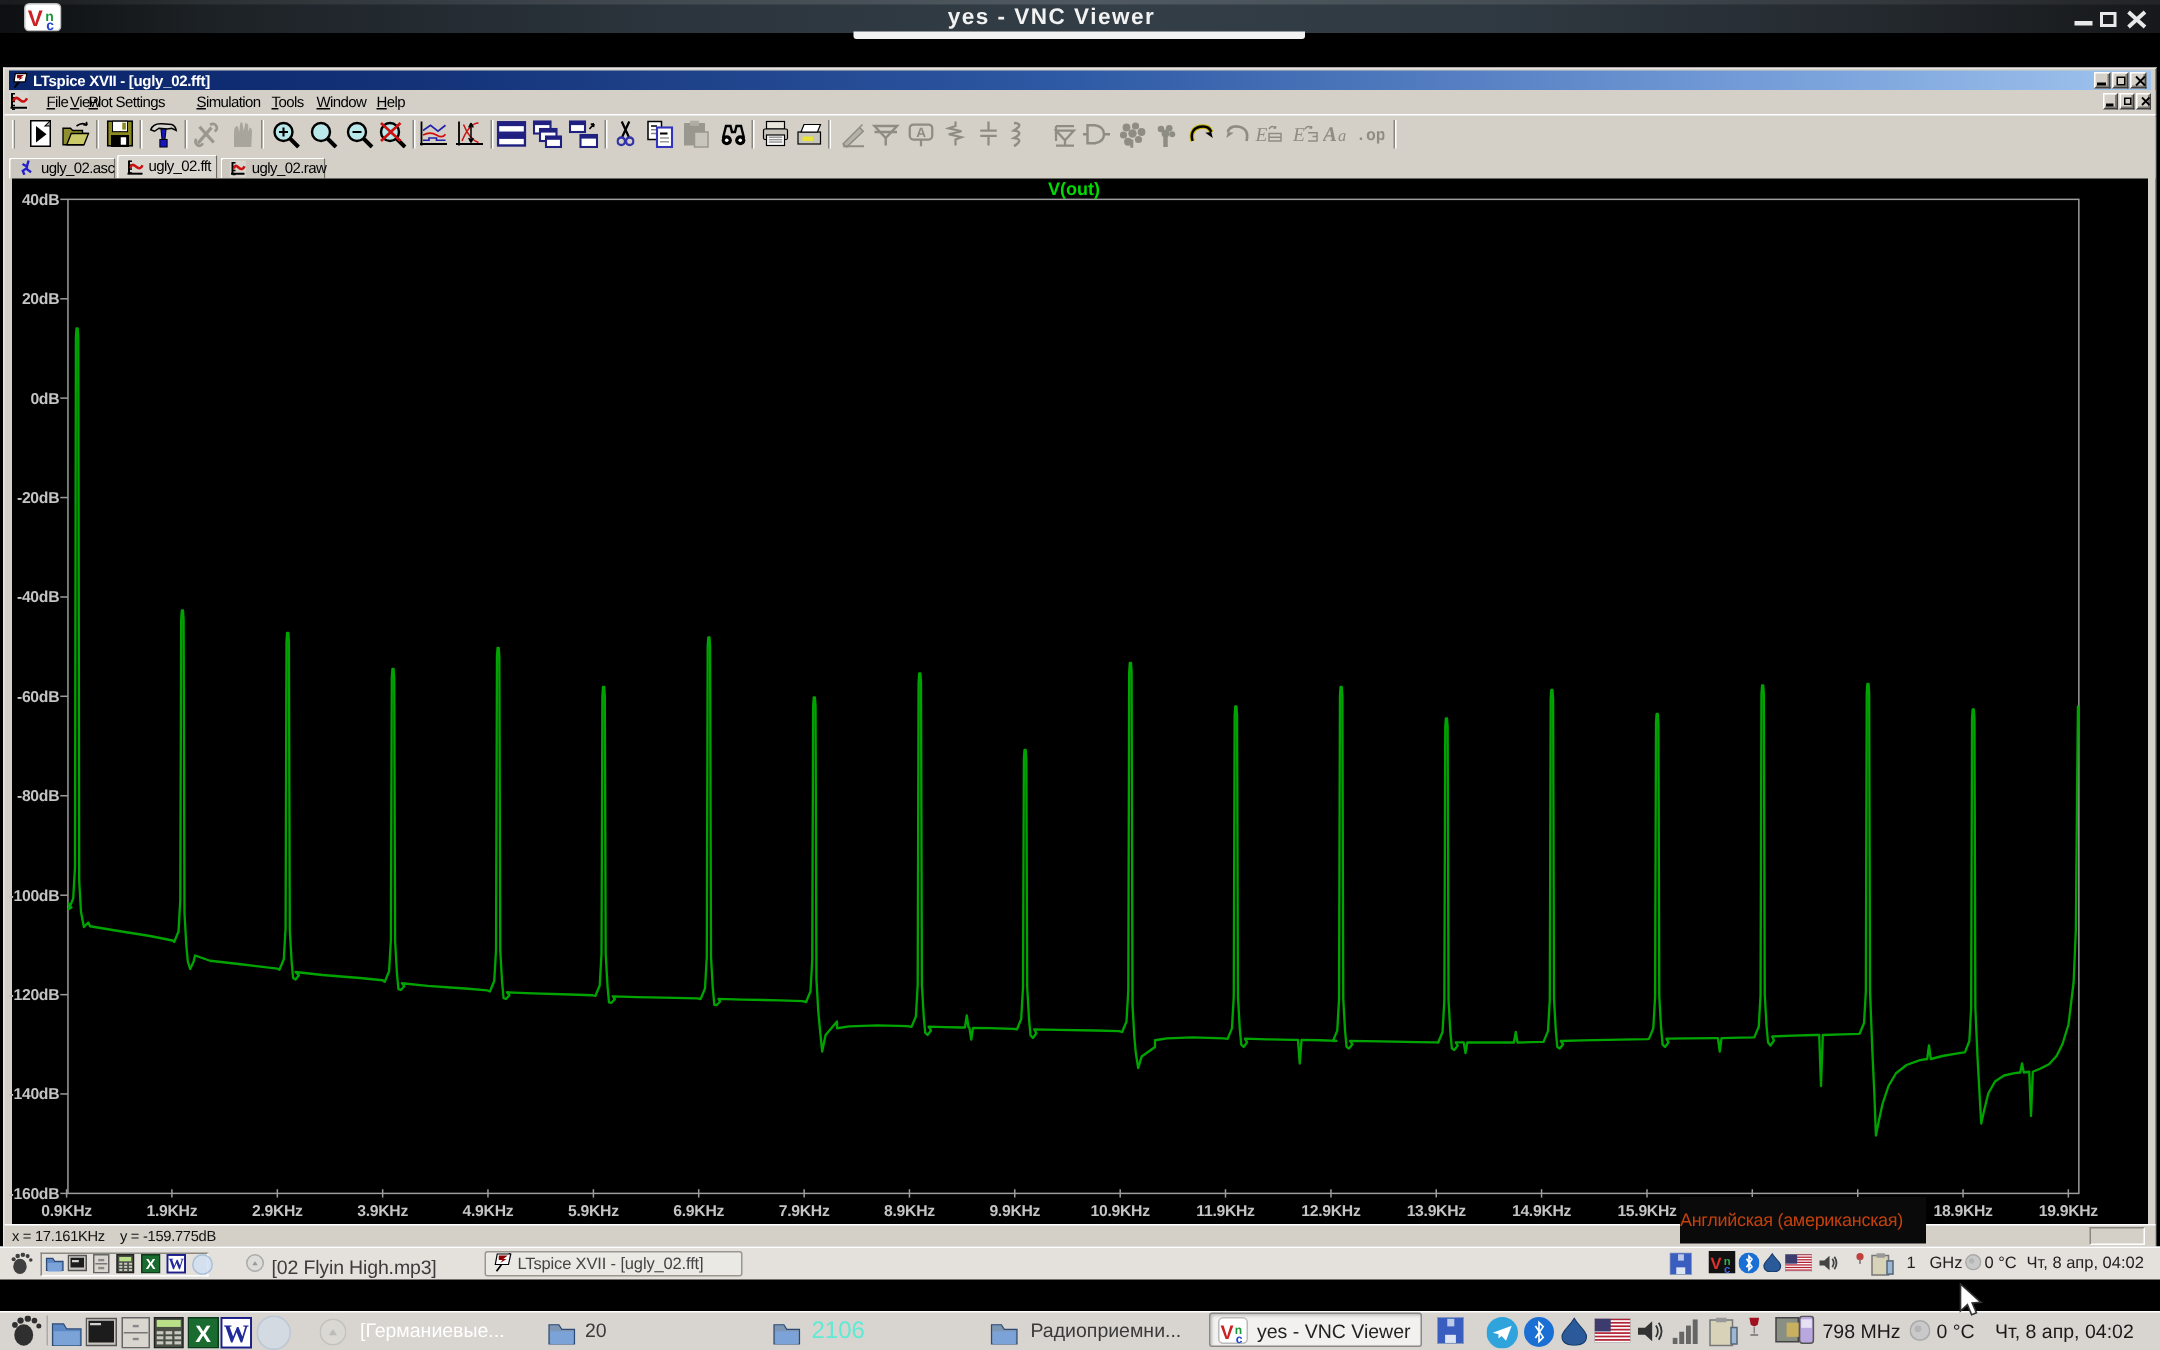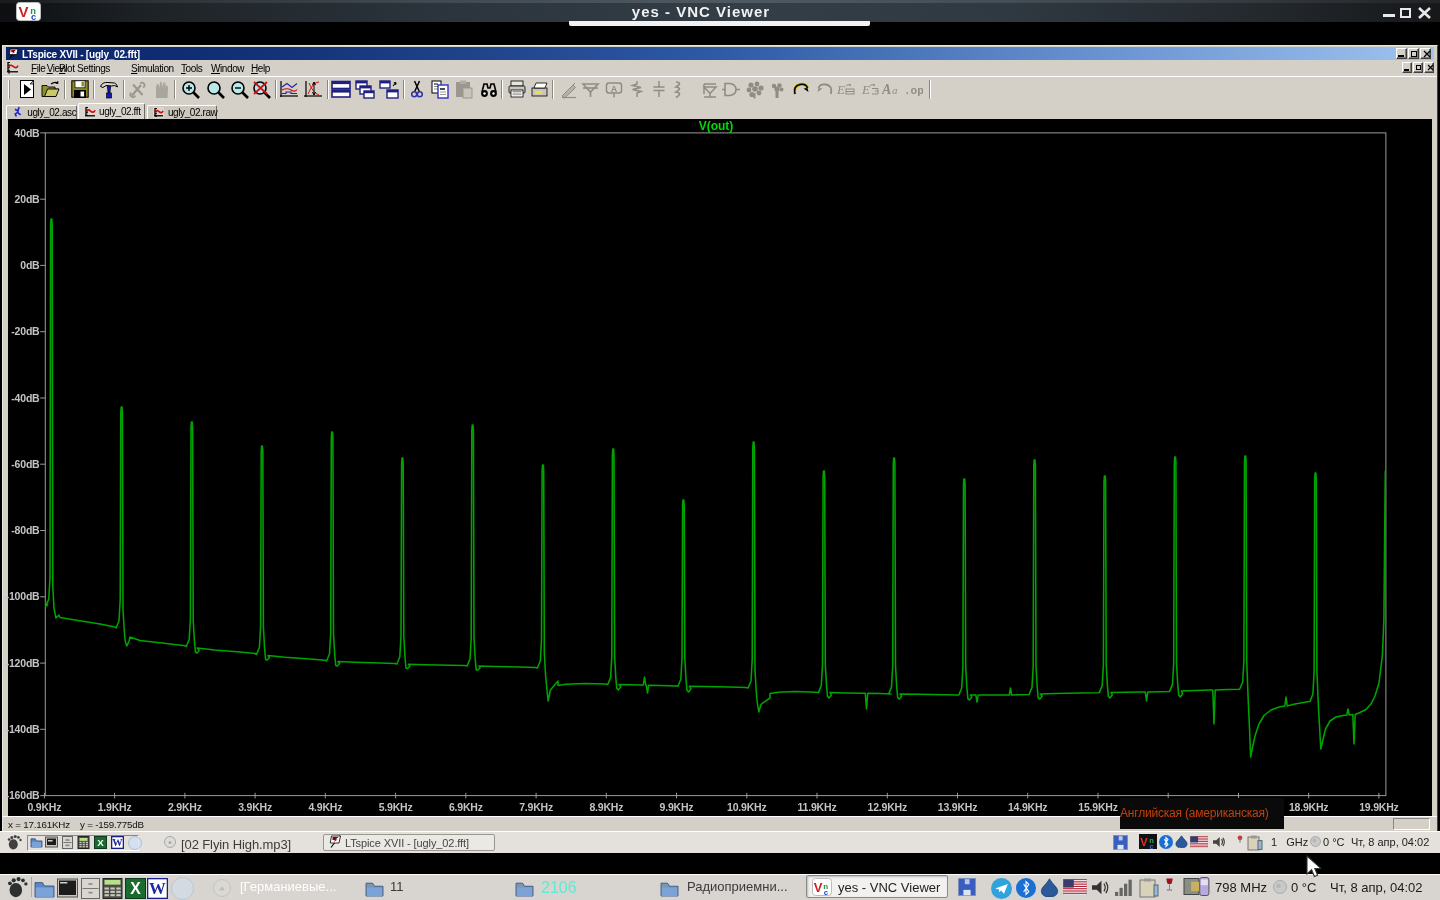--- a/index.html
+++ b/index.html
@@ -552,21 +552,21 @@
     </svg>
 <svg style="position:absolute;left:213px;top:878.5px" width="18" height="18" viewBox="0 0 18 18">
       <circle cx="9.0" cy="9.0" r="8.5" fill="#dcdcd8" stroke="#aaa" opacity="0.45"></circle>
       <path d="M6.3 11.16 L9.0 7.2 L11.700000000000001 11.16 Z" fill="#999" opacity="0.45"></path>
     </svg>
 <div class="abs" style="left:240px;top:879px;font-size:13px;color:#ffffff">[Германиевые...</div>
 <svg style="position:absolute;left:365px;top:878.5px" width="19" height="19" viewBox="0 0 19 19">
       <path d="M1 5.7 L1 17 L18 17 L18 7.22 L9.5 7.22 L7.6000000000000005 4.18 L1 4.18 Z" fill="#7c96b4" stroke="#2d4a73" stroke-width="0.8"></path>
       <rect x="1.8" y="8.55" width="15.4" height="8.55" fill="#7ba3d8"></rect>
     </svg>
-<div class="abs" style="left:390px;top:879px;font-size:13px;color:#3a3a3a">11</div>
+<div class="abs" style="left:390px;top:879px;font-size:13px;color:#3a3a3a">20</div>
 <svg style="position:absolute;left:515px;top:878.5px" width="19" height="19" viewBox="0 0 19 19">
       <path d="M1 5.7 L1 17 L18 17 L18 7.22 L9.5 7.22 L7.6000000000000005 4.18 L1 4.18 Z" fill="#7c96b4" stroke="#2d4a73" stroke-width="0.8"></path>
       <rect x="1.8" y="8.55" width="15.4" height="8.55" fill="#7ba3d8"></rect>
     </svg>
 <div class="abs" style="left:541px;top:879px;font-size:16px;color:#5eead4">2106</div>
 <svg style="position:absolute;left:660px;top:878.5px" width="19" height="19" viewBox="0 0 19 19">
       <path d="M1 5.7 L1 17 L18 17 L18 7.22 L9.5 7.22 L7.6000000000000005 4.18 L1 4.18 Z" fill="#7c96b4" stroke="#2d4a73" stroke-width="0.8"></path>
       <rect x="1.8" y="8.55" width="15.4" height="8.55" fill="#7ba3d8"></rect>
     </svg>
 <div class="abs" style="left:687px;top:879px;font-size:13px;color:#3a3a3a">Радиоприемни...</div>

